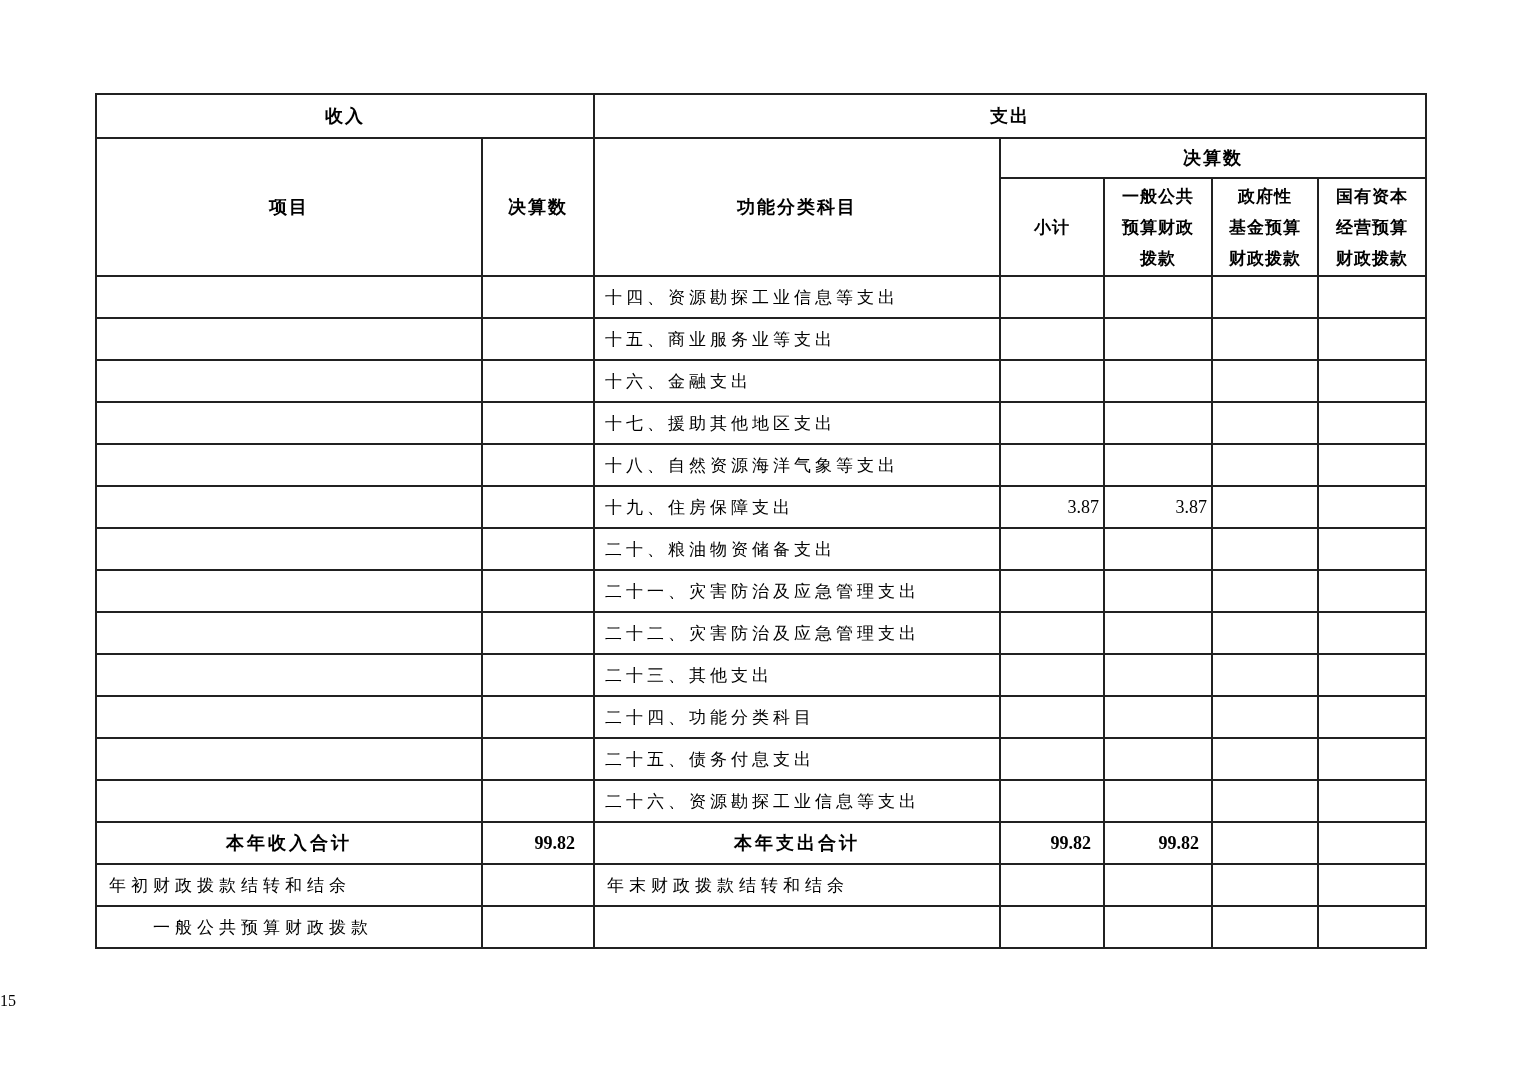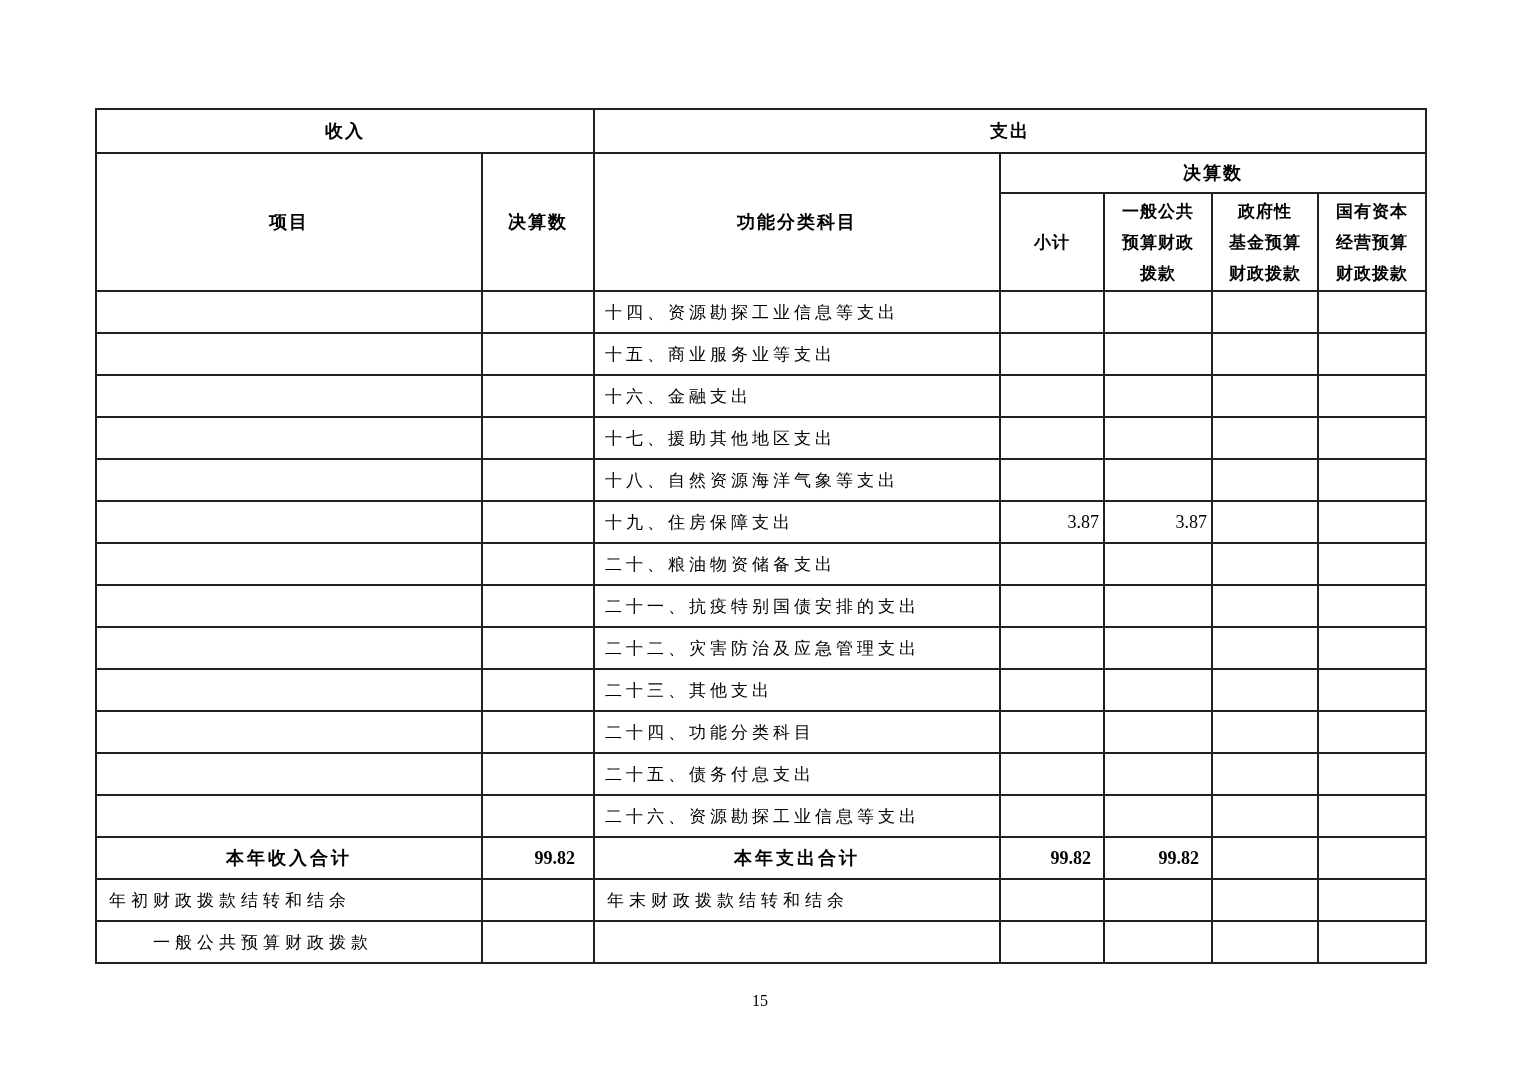--- a/index.html
+++ b/index.html
@@ -14,21 +14,21 @@
   .page {
     position: relative;
     width: 1520px;
     height: 1075px;
     background: #ffffff;
     overflow: hidden;
   }
   table.budget-table {
     position: absolute;
     left: 95px;
-    top: 108px;
+    top: 93px;
     width: 1330px;
     border-collapse: collapse;
     table-layout: fixed;
   }
   .budget-table th,
   .budget-table td {
     border: 2px solid #212121;
     vertical-align: middle;
     padding: 0;
     overflow: hidden;
@@ -91,21 +91,21 @@
     letter-spacing: 5px;
     text-align: left;
     padding-left: 12px;
   }
   td.indent-label { padding-left: 56px; border-radius: 12px; }
   .page-number {
     position: absolute;
     left: 0;
     top: 992px;
     width: 1520px;
-    text-align: center;
+    text-align: left;
     font-family: "Liberation Serif", serif;
     font-size: 16px;
     color: #000000;
   }
 </style>
 </head>
 <body>
 
 <div class="page">
 
@@ -203,21 +203,21 @@
         <td></td>
         <td class="exp-label">二十、粮油物资储备支出</td>
         <td class="num"></td>
         <td class="num"></td>
         <td class="num"></td>
         <td class="num"></td>
       </tr>
       <tr class="datarow">
         <td></td>
         <td></td>
-        <td class="exp-label">二十一、抗疫特别国债安排的支出</td>
+        <td class="exp-label">二十一、灾害防治及应急管理支出</td>
         <td class="num"></td>
         <td class="num"></td>
         <td class="num"></td>
         <td class="num"></td>
       </tr>
       <tr class="datarow">
         <td></td>
         <td></td>
         <td class="exp-label">二十二、灾害防治及应急管理支出</td>
         <td class="num"></td>

